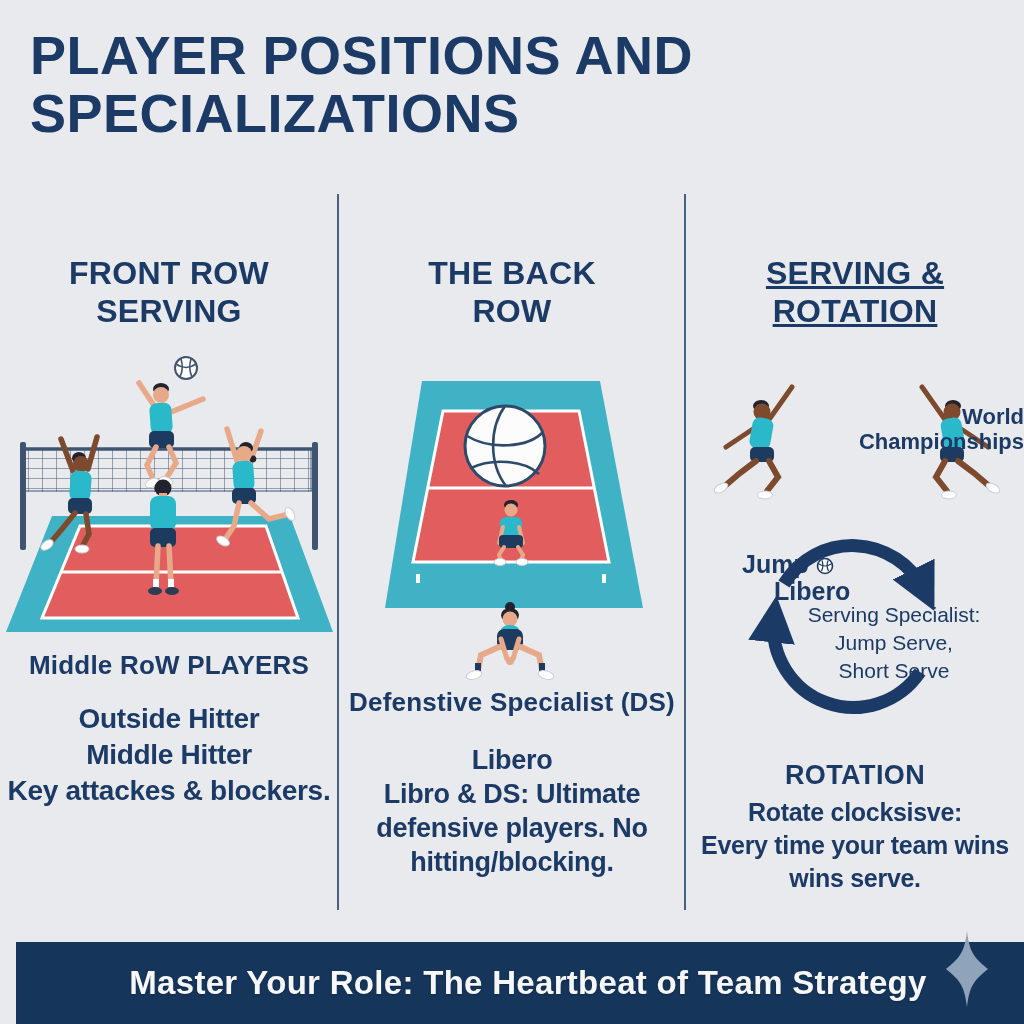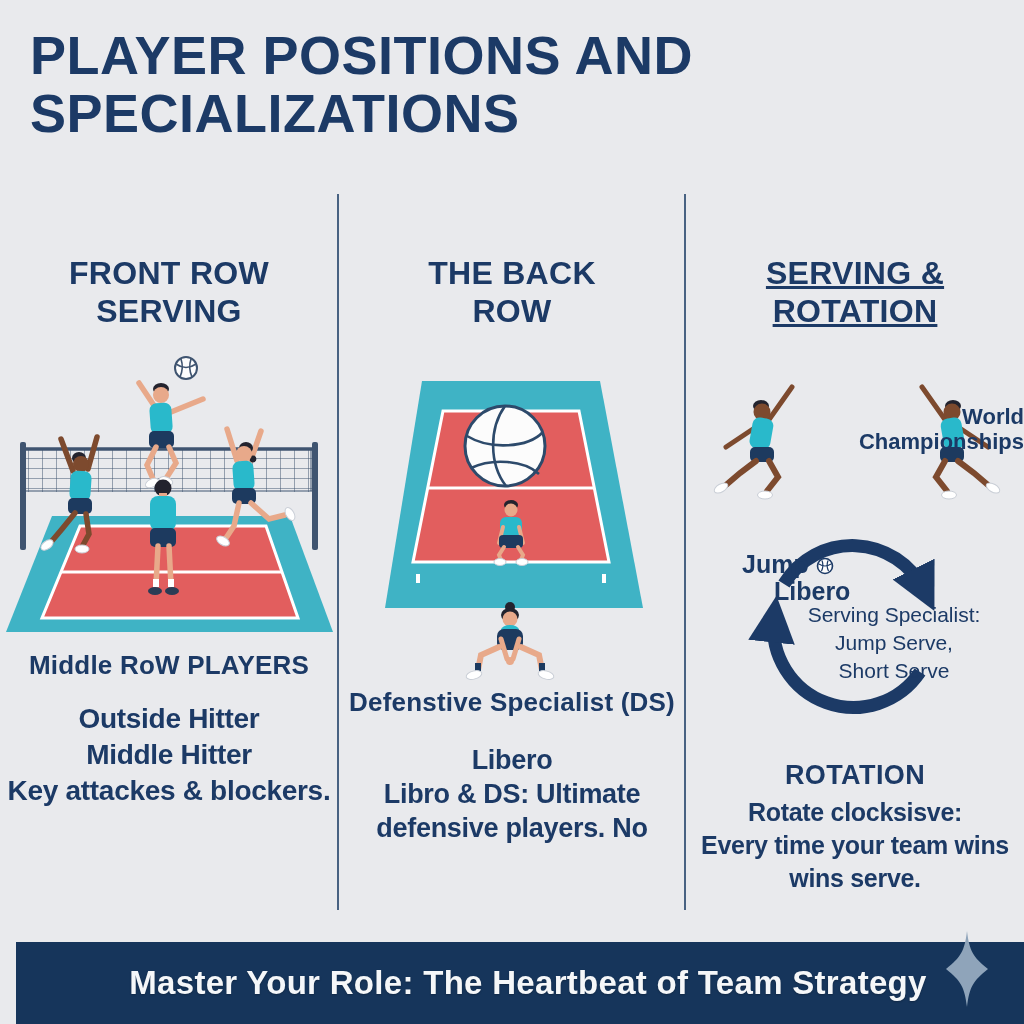--- a/index.html
+++ b/index.html
@@ -292,20 +292,21 @@
 
 <div class="abs bodytext" id="body-col1">
   <div>Outside Hitter</div>
   <div>Middle Hitter</div>
   <div>Key attackes &amp; blockers.</div>
 </div>
 <div class="abs bodytext" id="body-col2">
   <div>Libero</div>
   <div>Libro &amp; DS: Ultimate</div>
   <div>defensive players. No</div>
+  <div>hitting/blocking.</div>
 </div>
 
 <div class="abs" id="rotation-title">ROTATION</div>
 <div class="abs" id="rotation-body">
   <div>Rotate clocksisve:</div>
   <div>Every time your team wins</div>
   <div>wins serve.</div>
 </div>
 
 <div class="abs" id="footer-banner">

